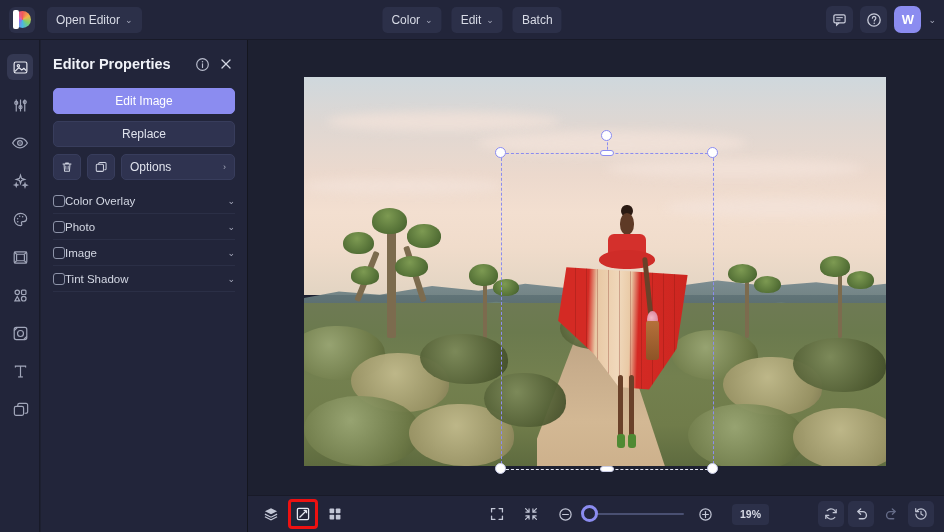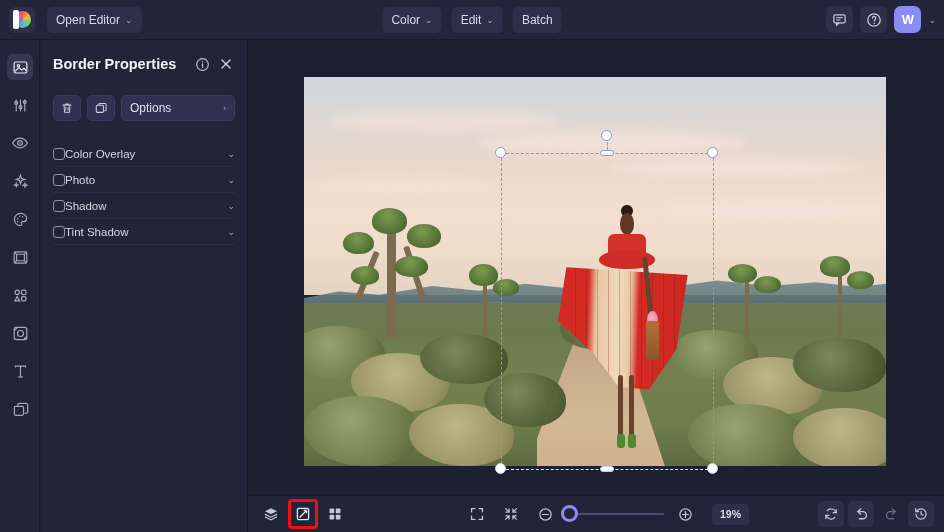--- a/index.html
+++ b/index.html
@@ -91,21 +91,21 @@
     display: flex; align-items: center; justify-content: center;
     font-size: 12px; color: #dfe2ec; cursor: pointer; border: 1px solid #383d5c;
   }
   #btn-edit {
     background: #8b8cf0; border-color: #8b8cf0; color: #fff;
     font-weight: 500; margin-bottom: 7px;
   }
   .btn-row { display: flex; gap: 7px; margin-bottom: 7px; }
   .btn-row .btn { flex: 1; }
   #btn-cutout { margin-bottom: 11px; }
-  #tool-row { display: flex; gap: 6px; margin-bottom: 20px; }
+  #tool-row { display: flex; gap: 6px; margin-bottom: 8px; }
   .sq-btn {
     width: 28px; height: 26px; border-radius: 5px; background: #2f3350;
     border: 1px solid #383d5c; display: flex; align-items: center; justify-content: center;
     cursor: pointer;
   }
   #btn-options {
     flex: 1; height: 26px; border-radius: 5px; background: #2f3350;
     border: 1px solid #383d5c; display: flex; align-items: center;
     padding: 0 8px; font-size: 12px; color: #dfe2ec; cursor: pointer;
   }
@@ -231,21 +231,21 @@
     width: 26px; height: 26px; border-radius: 5px;
     display: flex; align-items: center; justify-content: center; cursor: pointer;
   }
   .bb-icon svg { stroke: #c3c7d6; fill: none; stroke-width: 1.5; }
   #bb-left { display: flex; gap: 4px; margin-left: 10px; align-items: center; }
   #crop-highlight {
     border: 3px solid #ee1111; border-radius: 4px;
     width: 30px; height: 30px; display: flex; align-items: center; justify-content: center;
   }
   #bb-center {
-    position: absolute; left: 216px; display: flex; align-items: center; gap: 8px;
+    position: absolute; left: 236px; display: flex; align-items: center; gap: 8px;
   }
   #zoom-track {
     width: 98px; height: 2px; background: #4a5072; border-radius: 1px; position: relative;
   }
   #zoom-knob {
     position: absolute; left: -5px; top: -8px; width: 17px; height: 17px;
     border-radius: 50%; border: 3px solid #8b8cf0; background: #22253a; cursor: pointer;
   }
   #zoom-value {
     height: 21px; padding: 0 8px; border-radius: 4px; background: #2c3049;
@@ -418,38 +418,40 @@
       <rect x="2.8" y="6.4" width="10.8" height="10.4" rx="1.8"></rect>
       <path d="M6.8 6.4 V4.6 a1.8 1.8 0 011.8-1.8 h8 a1.8 1.8 0 011.8 1.8 v8 a1.8 1.8 0 01-1.8 1.8 h-1.8"></path>
     </svg>
       </div>
   </div>
 </div>
 
 <div id="panel">
 
   <div id="panel-head">
-    <div id="panel-title">Border Properties</div>
+    <div id="panel-title">Editor Properties</div>
     <div class="head-icon">
       <svg width="15" height="15" viewBox="0 0 16 16">
         <circle cx="8" cy="8" r="6.2" fill="none" stroke="#b9bdcd" stroke-width="1.25"></circle>
         <circle cx="8" cy="5.1" r=".8" fill="#b9bdcd"></circle>
         <line x1="8" y1="7.3" x2="8" y2="11.1" stroke="#b9bdcd" stroke-width="1.25" stroke-linecap="round"></line>
       </svg>
     </div>
     <div class="head-icon">
       <svg width="14" height="14" viewBox="0 0 16 16">
         <line x1="3.4" y1="3.4" x2="12.6" y2="12.6" stroke="#d2d6e2" stroke-width="1.45" stroke-linecap="round"></line>
         <line x1="12.6" y1="3.4" x2="3.4" y2="12.6" stroke="#d2d6e2" stroke-width="1.45" stroke-linecap="round"></line>
       </svg>
     </div>
   </div>
 
+  <div class="btn" id="btn-edit">Edit Image</div>
 
   <div class="btn-row">
+    <div class="btn">Replace</div>
   </div>
 
 
   <div id="tool-row">
     <div class="sq-btn">
       <svg width="14" height="14" viewBox="0 0 16 16">
         <path d="M3.4 4.6h9.2M6.4 4.6V3.3h3.2v1.3M4.6 4.6l.6 8.3h5.6l.6-8.3" fill="none" stroke="#cfd3e0" stroke-width="1.15" stroke-linecap="round" stroke-linejoin="round"></path>
         <line x1="6.6" y1="6.6" x2="6.8" y2="11" stroke="#cfd3e0" stroke-width="1"></line>
         <line x1="9.4" y1="6.6" x2="9.2" y2="11" stroke="#cfd3e0" stroke-width="1"></line>
       </svg>
@@ -471,21 +473,21 @@
     <div class="lbl">Color Overlay</div>
     <span class="chev">⌄</span>
   </div>
   <div class="effect-row">
     <div class="cbx"></div>
     <div class="lbl">Photo</div>
     <span class="chev">⌄</span>
   </div>
   <div class="effect-row">
     <div class="cbx"></div>
-    <div class="lbl">Shadow</div>
+    <div class="lbl">Image</div>
     <span class="chev">⌄</span>
   </div>
   <div class="effect-row">
     <div class="cbx"></div>
     <div class="lbl">Tint Shadow</div>
     <span class="chev">⌄</span>
   </div>
 </div>
 
 <div id="canvas">

